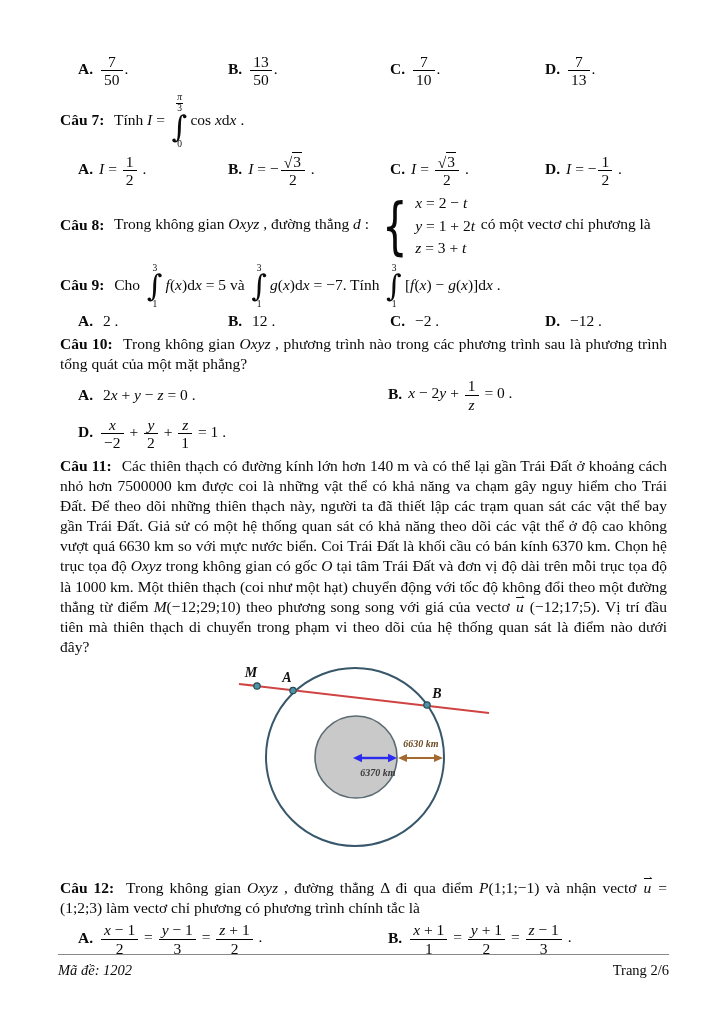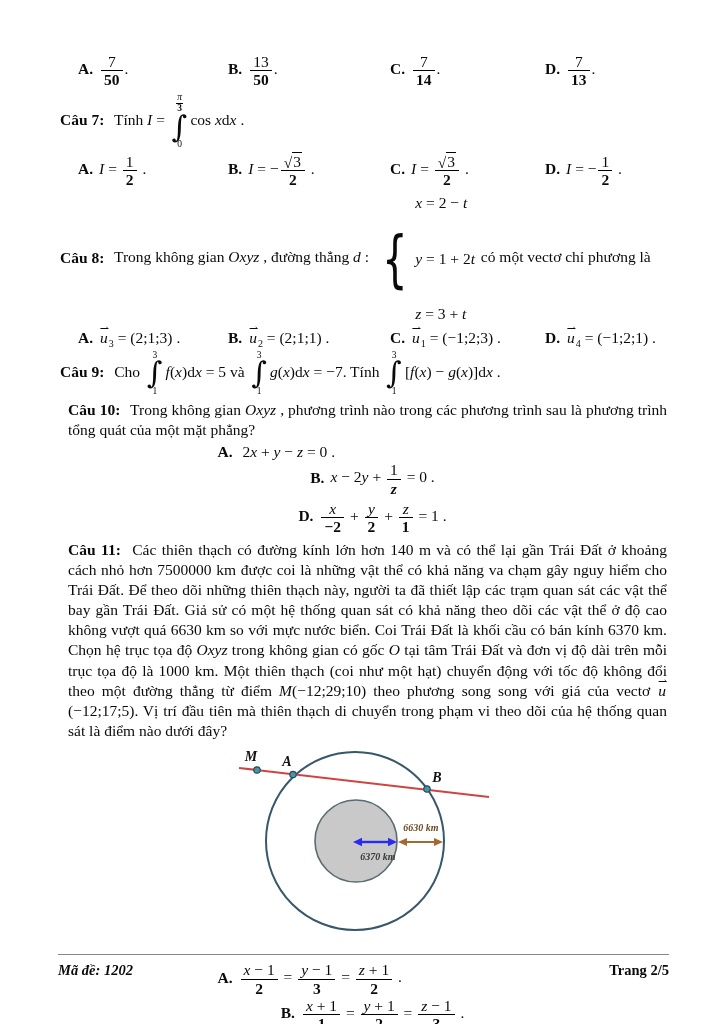--- a/index.html
+++ b/index.html
@@ -14,73 +14,73 @@
 
   
   .mi{font-style:italic;}
   b{font-weight:bold;}
   .mathline b{margin-right:6px;}
   sub{font-size:10px;line-height:0;}
   sup{font-size:10px;line-height:0;}
 
   .frac{display:inline-block;vertical-align:middle;text-align:center;line-height:1.12;margin:0 2px;}
   .frac .num{display:block;padding:0 3px;}
-  .frac .den{display:block;border-top:1px solid #000;padding:0 3px;font-weight:bold;}
+  .frac .den{display:block;border-top:1px solid #000;padding:0 3px;}
 
   .sqrt{white-space:nowrap;}
   .sqrt .radsym{display:inline-block;transform:translateY(1px);}
   .sqrt .rad{border-top:1px solid #000;padding:0 1px;}
 
   .bigint{display:inline-flex;flex-direction:column;align-items:center;
           vertical-align:middle;line-height:1;margin:0 3px;}
   .ibound{font-size:9.5px;line-height:1;}
   .ibound .frac{margin:0;line-height:1.05;}
   .ibound .frac .num,.ibound .frac .den{padding:0 1px;}
   .isym{font-size:30px;line-height:.88;font-family:"DejaVu Serif",serif;}
 
   .sys{display:inline-flex;align-items:center;vertical-align:middle;margin:0 2px;}
   .sys .brace{font-size:62px;line-height:.8;font-family:"DejaVu Sans",sans-serif;
               font-weight:400;transform:scaleX(.65);display:inline-block;}
-  .sys .eqs{display:inline-flex;flex-direction:column;line-height:1.45;text-align:left;margin-left:1px;gap:33px;}
+  .sys .eqs{display:inline-flex;flex-direction:column;line-height:1.45;text-align:left;margin-left:1px;}
 
   .vec{position:relative;display:inline-block;font-style:italic;padding:0 1px;}
   .vec::after{content:"\21C0";position:absolute;left:55%;top:-0.62em;
               transform:translateX(-50%);font-size:.72em;font-style:normal;}
 
   
   .qline{margin:4px 0 2px 0;}
-  .qpara{margin:4px 0 2px 8px;text-align:justify;line-height:1.3;}
+  .qpara{margin:4px 0 2px 0;text-align:justify;line-height:1.3;}
 
   .opts4{display:flex;align-items:center;padding-left:18px;margin:3px 0;}
   .opts4 .opt{flex:0 0 auto;display:block;}
   .opts4 .opt-a{width:150px;}
   .opts4 .opt-b{width:162px;}
   .opts4 .opt-c{width:155px;}
   .opts4 .opt-d{flex:1 1 auto;}
 
-  .opts2{display:flex;align-items:center;padding-left:18px;margin:3px 0;flex-direction:column;}
+  .opts2{display:flex;align-items:center;padding-left:18px;margin:3px 0;}
   .opts2 .opt-a{width:310px;flex:0 0 auto;display:block;}
   .opts2 .opt-b{flex:1 1 auto;display:block;}
 
   .figure-wrap{margin:2px 0 2px 125px;width:340px;height:215px;}
 
   .footer{position:absolute;left:58px;right:56px;top:954px;
           border-top:1px solid #888;padding-top:7px;
-          display:flex;justify-content:space-between;font-size:14.5px;font-weight:bold;}
+          display:flex;justify-content:space-between;font-size:14.5px;}
   .footer-left{font-style:italic;}
 </style>
 </head>
 <body>
 
 <div class="page">
 
   <div class="opts4">
     <span class="opt opt-a mathline"><b>A.</b><span class="frac"><span class="num">7</span><span class="den">50</span></span>.</span>
     <span class="opt opt-b mathline"><b>B.</b><span class="frac"><span class="num">13</span><span class="den">50</span></span>.</span>
-    <span class="opt opt-c mathline"><b>C.</b><span class="frac"><span class="num">7</span><span class="den">14</span></span>.</span>
+    <span class="opt opt-c mathline"><b>C.</b><span class="frac"><span class="num">7</span><span class="den">10</span></span>.</span>
     <span class="opt opt-d mathline"><b>D.</b><span class="frac"><span class="num">7</span><span class="den">13</span></span>.</span>
   </div>
 
   <div class="qline mathline"><b>Câu 7:</b> Tính <span class="mi">I</span> = <span class="bigint">
         <span class="ibound"><span class="frac"><span class="num"><span class="mi">π</span></span><span class="den">3</span></span></span>
         <span class="isym">∫</span>
         <span class="ibound">0</span>
       </span>cos <span class="mi">x</span>d<span class="mi">x</span> .</div>
   <div class="opts4">
     <span class="opt opt-a mathline"><b>A.</b><span class="mi">I</span> = <span class="frac"><span class="num">1</span><span class="den">2</span></span> .</span>
@@ -90,40 +90,40 @@
   </div>
 
   <div class="qline mathline"><b>Câu 8:</b> Trong không gian <span class="mi">Oxyz</span> , đường thẳng <span class="mi">d</span> : <span class="sys">
         <span class="brace">{</span>
         <span class="eqs">
           <span class="eqline"><span class="mi">x</span> = 2 − <span class="mi">t</span></span>
           <span class="eqline"><span class="mi">y</span> = 1 + 2<span class="mi">t</span></span>
           <span class="eqline"><span class="mi">z</span> = 3 + <span class="mi">t</span></span>
         </span>
       </span> có một vectơ chỉ phương là</div>
-  <div class="opts4">
-    <span class="opt opt-a mathline"><b>A.</b><span class="vec">u</span><sub>3</sub> = (2;1;3) .</span>
-    <span class="opt opt-b mathline"><b>B.</b><span class="vec">u</span><sub>2</sub> = (2;1;1) .</span>
-    <span class="opt opt-c mathline"><b>C.</b><span class="vec">u</span><sub>1</sub> = (−1;2;3) .</span>
-    <span class="opt opt-d mathline"><b>D.</b><span class="vec">u</span><sub>4</sub> = (−1;2;1) .</span>
-  </div>
 
   <div class="qline mathline"><b>Câu 9:</b> Cho <span class="bigint">
         <span class="ibound">3</span>
         <span class="isym">∫</span>
         <span class="ibound">1</span>
       </span><span class="mi">f</span>(<span class="mi">x</span>)d<span class="mi">x</span> = 5 và <span class="bigint">
         <span class="ibound">3</span>
         <span class="isym">∫</span>
         <span class="ibound">1</span>
       </span><span class="mi">g</span>(<span class="mi">x</span>)d<span class="mi">x</span> = −7. Tính <span class="bigint">
         <span class="ibound">3</span>
         <span class="isym">∫</span>
         <span class="ibound">1</span>
       </span>[<span class="mi">f</span>(<span class="mi">x</span>) − <span class="mi">g</span>(<span class="mi">x</span>)]d<span class="mi">x</span> .</div>
+  <div class="opts4">
+    <span class="opt opt-a mathline"><b>A.</b> 2 .</span>
+    <span class="opt opt-b mathline"><b>B.</b> 12 .</span>
+    <span class="opt opt-c mathline"><b>C.</b> −2 .</span>
+    <span class="opt opt-d mathline"><b>D.</b> −12 .</span>
+  </div>
 
   <div class="qpara mathline"><b>Câu 10:</b> Trong không gian <span class="mi">Oxyz</span> , phương trình nào trong các phương trình sau là phương trình tổng quát của một mặt phẳng?</div>
   <div class="opts2">
     <span class="opt opt-a mathline"><b>A.</b> 2<span class="mi">x</span> + <span class="mi">y</span> − <span class="mi">z</span> = 0 .</span>
     <span class="opt opt-b mathline"><b>B.</b><span class="mi">x</span> − 2<span class="mi">y</span> + <span class="frac"><span class="num">1</span><span class="den"><span class="mi">z</span></span></span> = 0 .</span>
   </div>
   <div class="opts2">
     <span class="opt opt-b mathline"><b>D.</b><span class="frac"><span class="num"><span class="mi">x</span></span><span class="den">−2</span></span> + <span class="frac"><span class="num"><span class="mi">y</span></span><span class="den">2</span></span> + <span class="frac"><span class="num"><span class="mi">z</span></span><span class="den">1</span></span> = 1 .</span>
   </div>
 
@@ -153,23 +153,24 @@
       <line x1="220" y1="99" x2="251" y2="99" stroke="#a3692f" stroke-width="2"></line>
       <polygon points="213,99 222,95 222,103" fill="#a3692f"></polygon>
       <polygon points="258,99 249,95 249,103" fill="#a3692f"></polygon>
 
       <text x="236" y="88" text-anchor="middle" font-size="10" font-weight="bold" font-style="italic" font-family="Liberation Serif, DejaVu Serif, serif" fill="#6b4a23">6630 km</text>
       <text x="193" y="117" text-anchor="middle" font-size="10" font-weight="bold" font-style="italic" font-family="Liberation Serif, DejaVu Serif, serif" fill="#3a3a3a">6370 km</text>
     </svg>
   </div>
 
 
+  <div class="qpara mathline"><b>Câu 12:</b> Trong không gian <span class="mi">Oxyz</span> , đường thẳng Δ đi qua điểm <span class="mi">P</span>(1;1;−1) và nhận vectơ <span class="vec">u</span> = (1;2;3) làm vectơ chỉ phương có phương trình chính tắc là</div>
   <div class="opts2">
     <span class="opt opt-a mathline"><b>A.</b><span class="frac"><span class="num"><span class="mi">x</span> − 1</span><span class="den">2</span></span> = <span class="frac"><span class="num"><span class="mi">y</span> − 1</span><span class="den">3</span></span> = <span class="frac"><span class="num"><span class="mi">z</span> + 1</span><span class="den">2</span></span> .</span>
     <span class="opt opt-b mathline"><b>B.</b><span class="frac"><span class="num"><span class="mi">x</span> + 1</span><span class="den">1</span></span> = <span class="frac"><span class="num"><span class="mi">y</span> + 1</span><span class="den">2</span></span> = <span class="frac"><span class="num"><span class="mi">z</span> − 1</span><span class="den">3</span></span> .</span>
   </div>
 
   <div class="footer">
     <span class="footer-left">Mã đề: 1202</span>
-    <span class="footer-right">Trang 2/5</span>
+    <span class="footer-right">Trang 2/6</span>
   </div>
 
 </div>
 
 </body></html>

